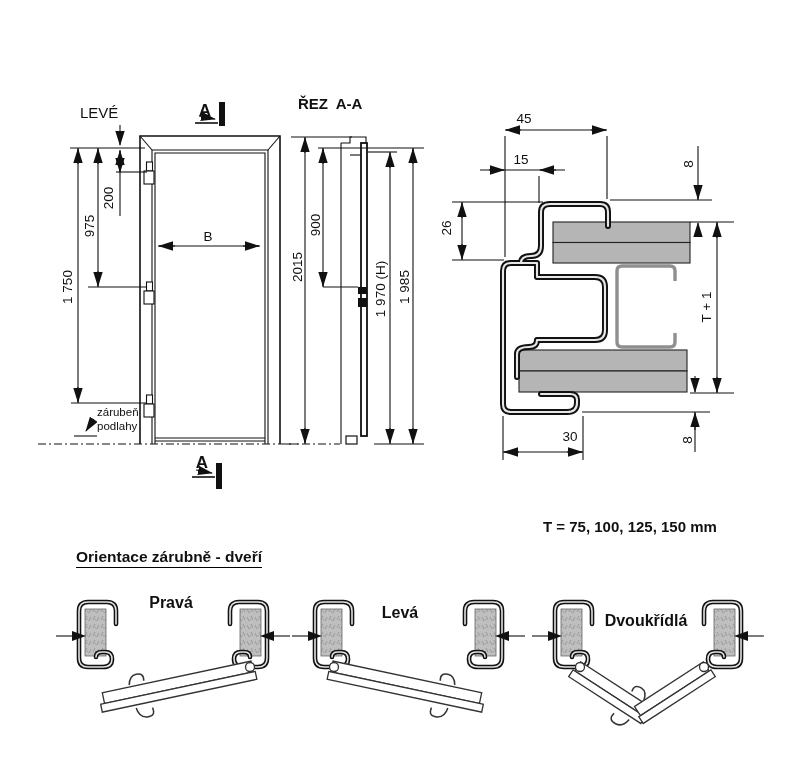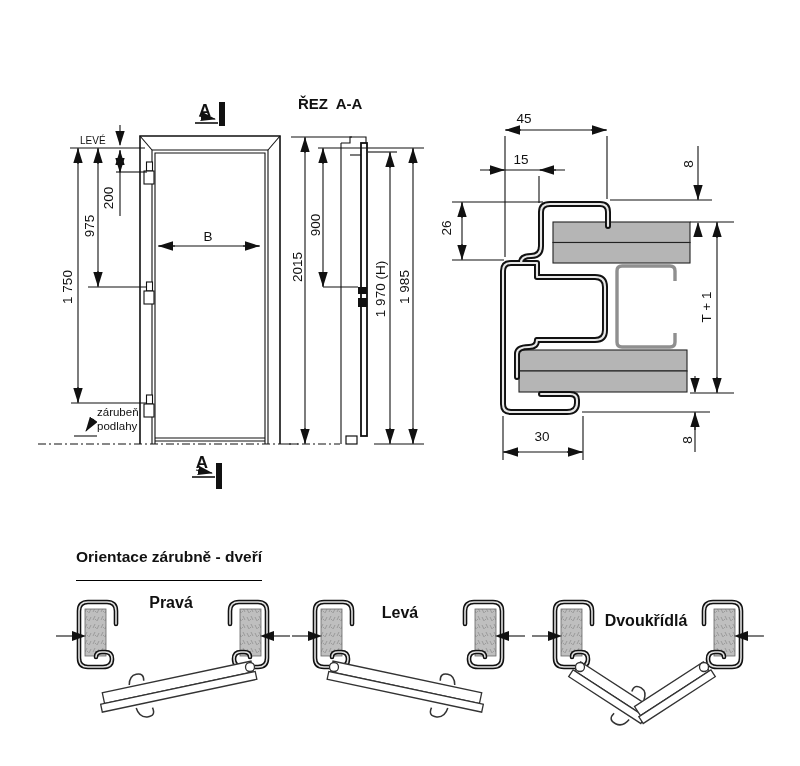--- a/index.html
+++ b/index.html
@@ -2,24 +2,24 @@
 <html><head>
 <meta charset="utf-8">
 <style>
   html,body{margin:0;padding:0;background:#fff;}
   .page{position:relative;width:800px;height:766px;background:#ffffff;
         font-family:"Liberation Sans",sans-serif;color:#111;overflow:hidden;}
   svg{position:absolute;left:0;top:0;}
   .abs{position:absolute;}
   .ttl{font-weight:bold;font-size:15.5px;border-bottom:1.8px solid #000;padding-bottom:1px;white-space:nowrap;}
   .note{font-weight:bold;font-size:15px;white-space:nowrap;}
-  .hdg{font-weight:bold;font-size:15.5px;border-bottom:1.8px solid #000;padding-bottom:14px;white-space:nowrap;}
+  .hdg{font-weight:bold;font-size:15.5px;border-bottom:1.8px solid #000;padding-bottom:1px;white-space:nowrap;}
   .dim{position:absolute;font-size:13.5px;white-space:nowrap;transform:translate(-50%,-50%);}
   .rot{transform:translate(-50%,-50%) rotate(-90deg);}
-  .sideL{font-size:10px;white-space:nowrap;margin-top:31px;}
+  .sideL{font-size:15px;white-space:nowrap;}
   .secT{font-weight:bold;font-size:15px;white-space:pre;}
   .bigA{position:absolute;font-weight:bold;font-size:17px;transform:translate(-50%,-50%);}
   .olabel{position:absolute;font-weight:bold;font-size:16px;white-space:nowrap;transform:translate(-50%,-50%);}
   .floor{font-size:11.5px;line-height:1.25;white-space:nowrap;}
   
   .tl{stroke:#111;stroke-width:1.1;fill:none;}
   .t2{stroke:#111;stroke-width:1.6;fill:none;}
   .dl{stroke:#111;stroke-width:1.1;fill:none;stroke-dasharray:8 3 2 3;}
   .ar{stroke:#111;stroke-width:1.1;fill:none;}
   .fw{fill:#fff;stroke:#111;stroke-width:1.1;}
@@ -282,21 +282,22 @@
   <div class="dim rot" style="left:315px;top:225px;">900</div>
   <div class="dim rot" style="left:380px;top:289px;">1 970 (H)</div>
   <div class="dim rot" style="left:404px;top:287px;">1 985</div>
 
   <div class="dim" style="left:524px;top:118px;">45</div>
   <div class="dim" style="left:521px;top:159px;">15</div>
   <div class="dim rot" style="left:446px;top:228px;">26</div>
   <div class="dim rot" style="left:688px;top:164px;">8</div>
   <div class="dim rot" style="left:706px;top:307px;">T + 1</div>
   <div class="dim rot" style="left:687px;top:440px;">8</div>
-  <div class="dim" style="left:542px;top:436px;">30</div>
-
+  <div class="dim" style="left:570px;top:436px;">30</div>
+
+  <div class="abs note" style="left:543px;top:518px;">T = 75, 100, 125, 150 mm</div>
 
   <div class="abs hdg" style="left:76px;top:548px;">Orientace zárubně - dveří</div>
   <div class="olabel" style="left:171px;top:603px;text-align:center;">Pravá</div>
   <div class="olabel" style="left:400px;top:613px;">Levá</div>
   <div class="olabel" style="left:646px;top:621px;">Dvoukřídlá</div>
 
 </div>
 
 </body></html>

